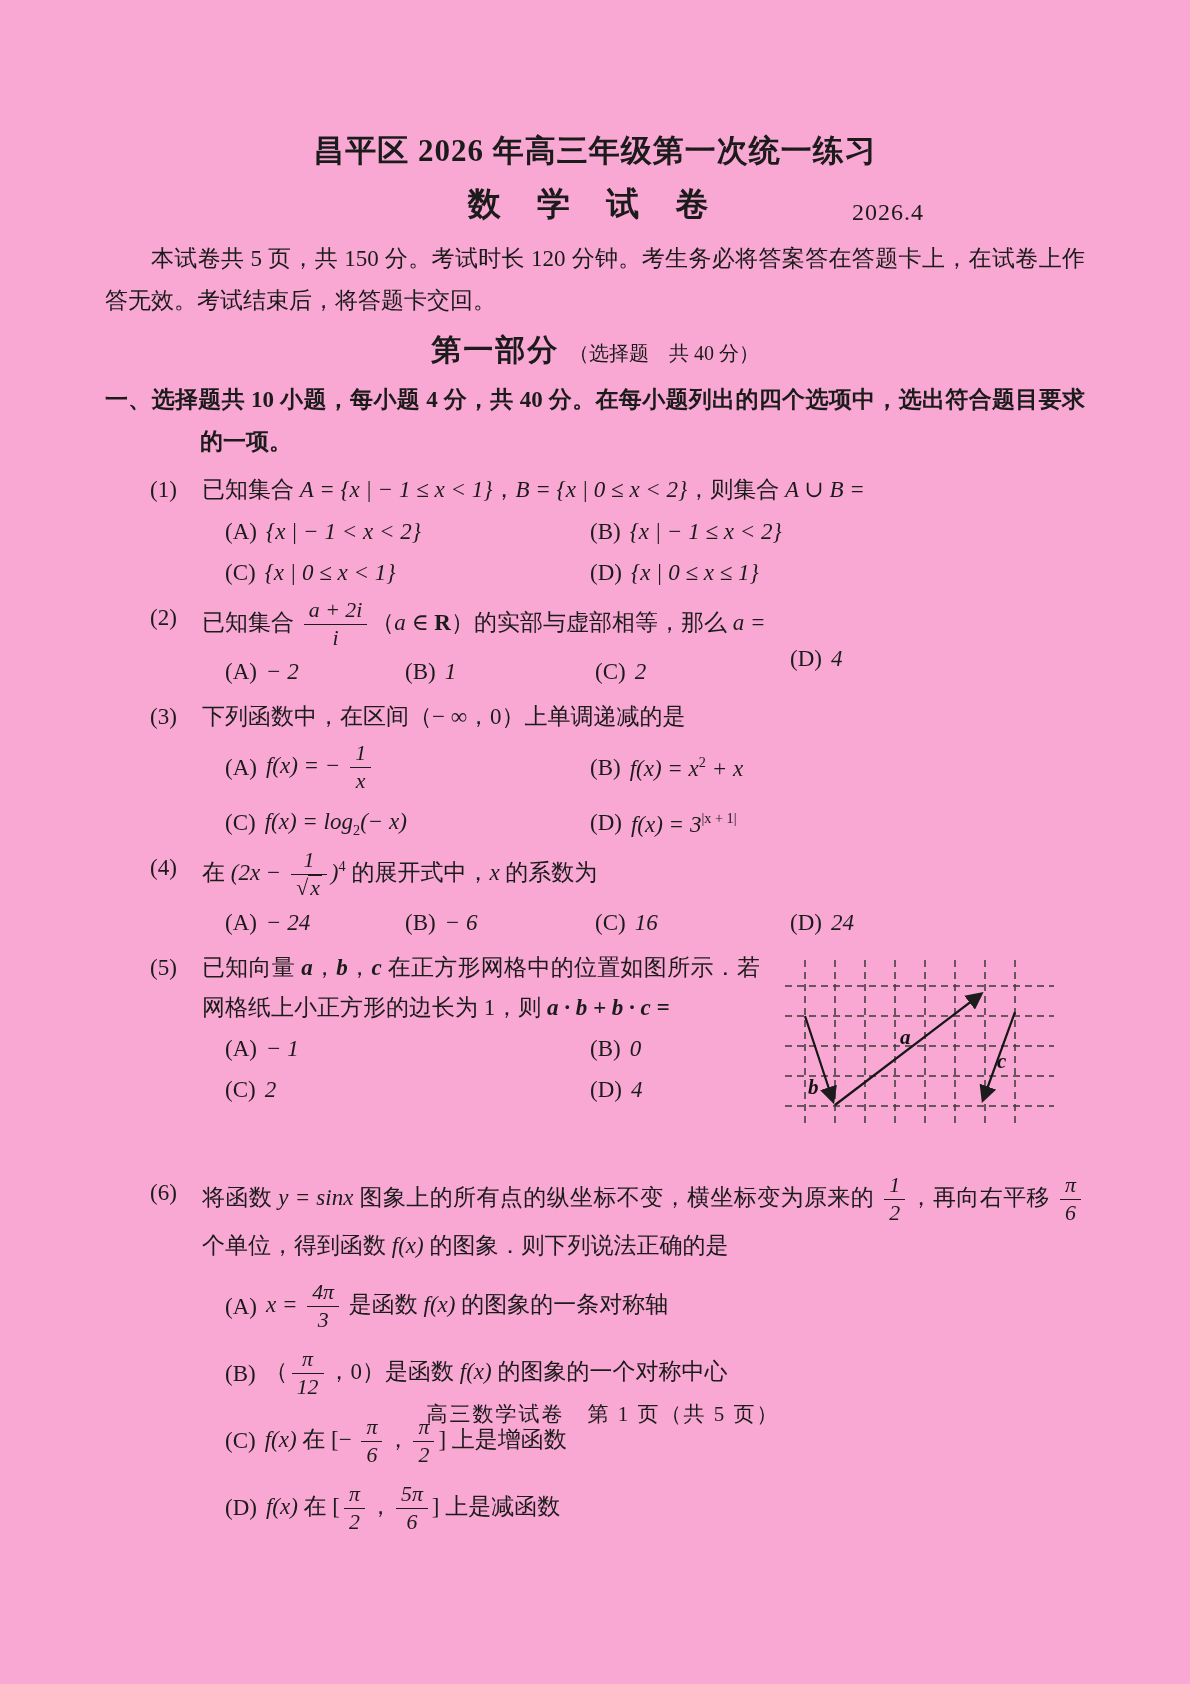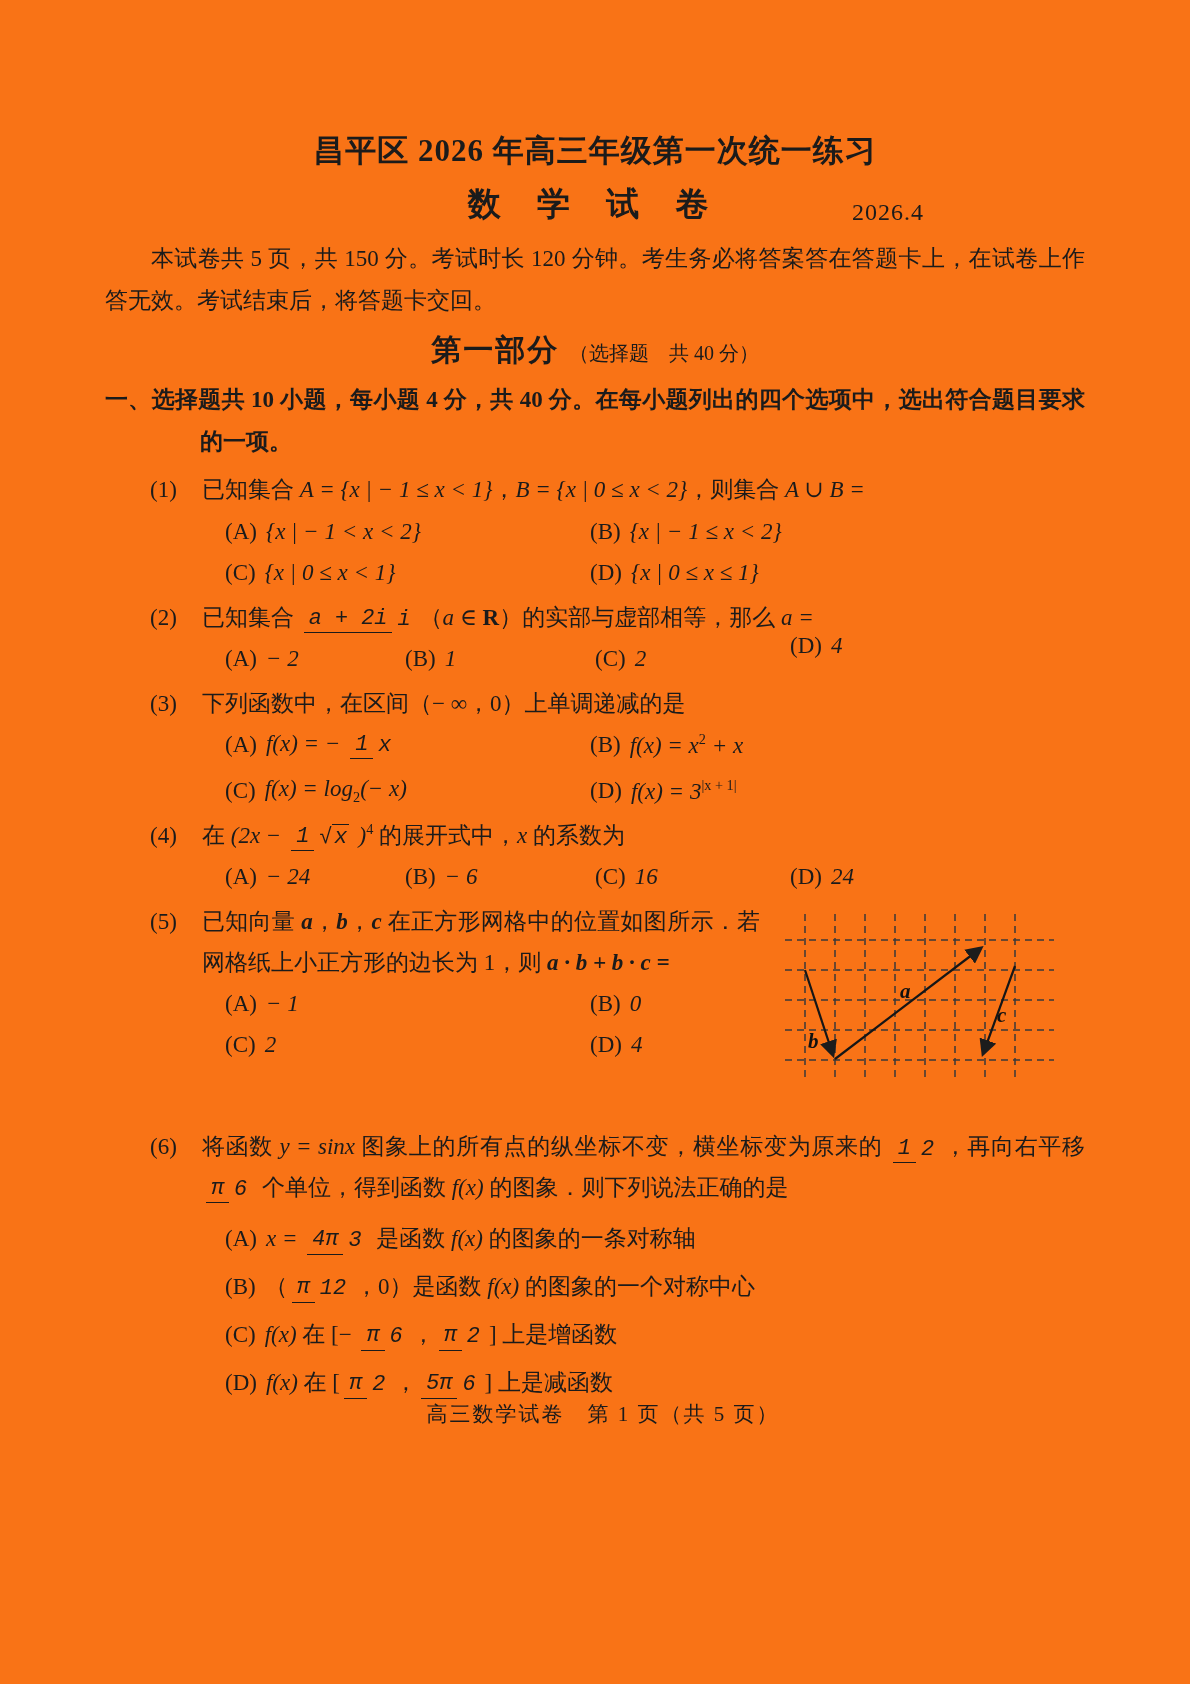--- a/index.html
+++ b/index.html
@@ -1,19 +1,19 @@
 <!DOCTYPE html>
 <html><head>
 <meta charset="utf-8">
 <style>
   html,body{margin:0;padding:0;background:#ffffff;}
   .page{
     position:relative;
     width:1190px;height:1684px;
-    background:#f97316;color:#1b1b1b;
+    background:#f9a8d4;color:#1b1b1b;
     font-family:"Liberation Serif","DejaVu Serif",serif;
     font-size:23px;
     box-sizing:border-box;
     padding:130px 105px 0 105px;
     overflow:hidden;
   }
   
   .title{margin:0;text-align:center;font-size:31px;font-weight:700;letter-spacing:1px;}
   .subtitle-row{position:relative;margin-top:10px;text-align:center;height:48px;}
   .subtitle{display:inline-block;margin:0;font-size:33px;font-weight:700;letter-spacing:14px;}
@@ -38,22 +38,22 @@
   .opt-body{display:inline;}
   .raise{position:relative;top:-13px;}
   .opt-list .opt{margin-top:14px;}
   
   .m{font-style:italic;font-family:"Liberation Serif","DejaVu Serif",serif;}
   .t{font-style:normal;text-align:right;}
   .bm{font-style:italic;font-weight:700;font-family:"Liberation Serif","DejaVu Serif",serif;}
   .rm{font-weight:700;font-family:"Liberation Serif","DejaVu Serif",serif;}
   sup.sp{font-size:0.62em;font-style:normal;font-family:"Liberation Serif",serif;}
   sub.sb{font-size:0.62em;font-style:normal;font-family:"Liberation Serif",serif;}
-  .frac{display:inline-flex;flex-direction:row;text-align:center;vertical-align:middle;
-        margin:0 4px;font-size:0.95em;line-height:1.15;font-family:Liberation Mono, monospace;justify-content:flex-end;}
+  .frac{display:inline-flex;flex-direction:column;text-align:center;vertical-align:middle;
+        margin:0 4px;font-size:0.95em;line-height:1.15;font-family:Liberation Serif, serif;justify-content:flex-end;}
   .frac .fn{display:block;border-bottom:1.6px solid currentColor;padding:0 5px 1px;font-style:italic;}
   .frac .fd{display:block;padding:1px 5px 0;font-style:italic;white-space:nowrap;}
   .frac .rad{font-style:normal;}
   .frac .radbody{border-top:1.6px solid currentColor;font-style:italic;padding:0 2px;}
   
   .q5-flex{display:flex;align-items:flex-start;gap:22px;}
   .q5-left{flex:1 1 auto;max-width:655px;}
   .vec-figure{flex:0 0 auto;margin-top:-6px;}
   
   .footer{position:absolute;left:16px;right:0;top:1400px;text-align:center;font-size:21px;letter-spacing:2px;}

